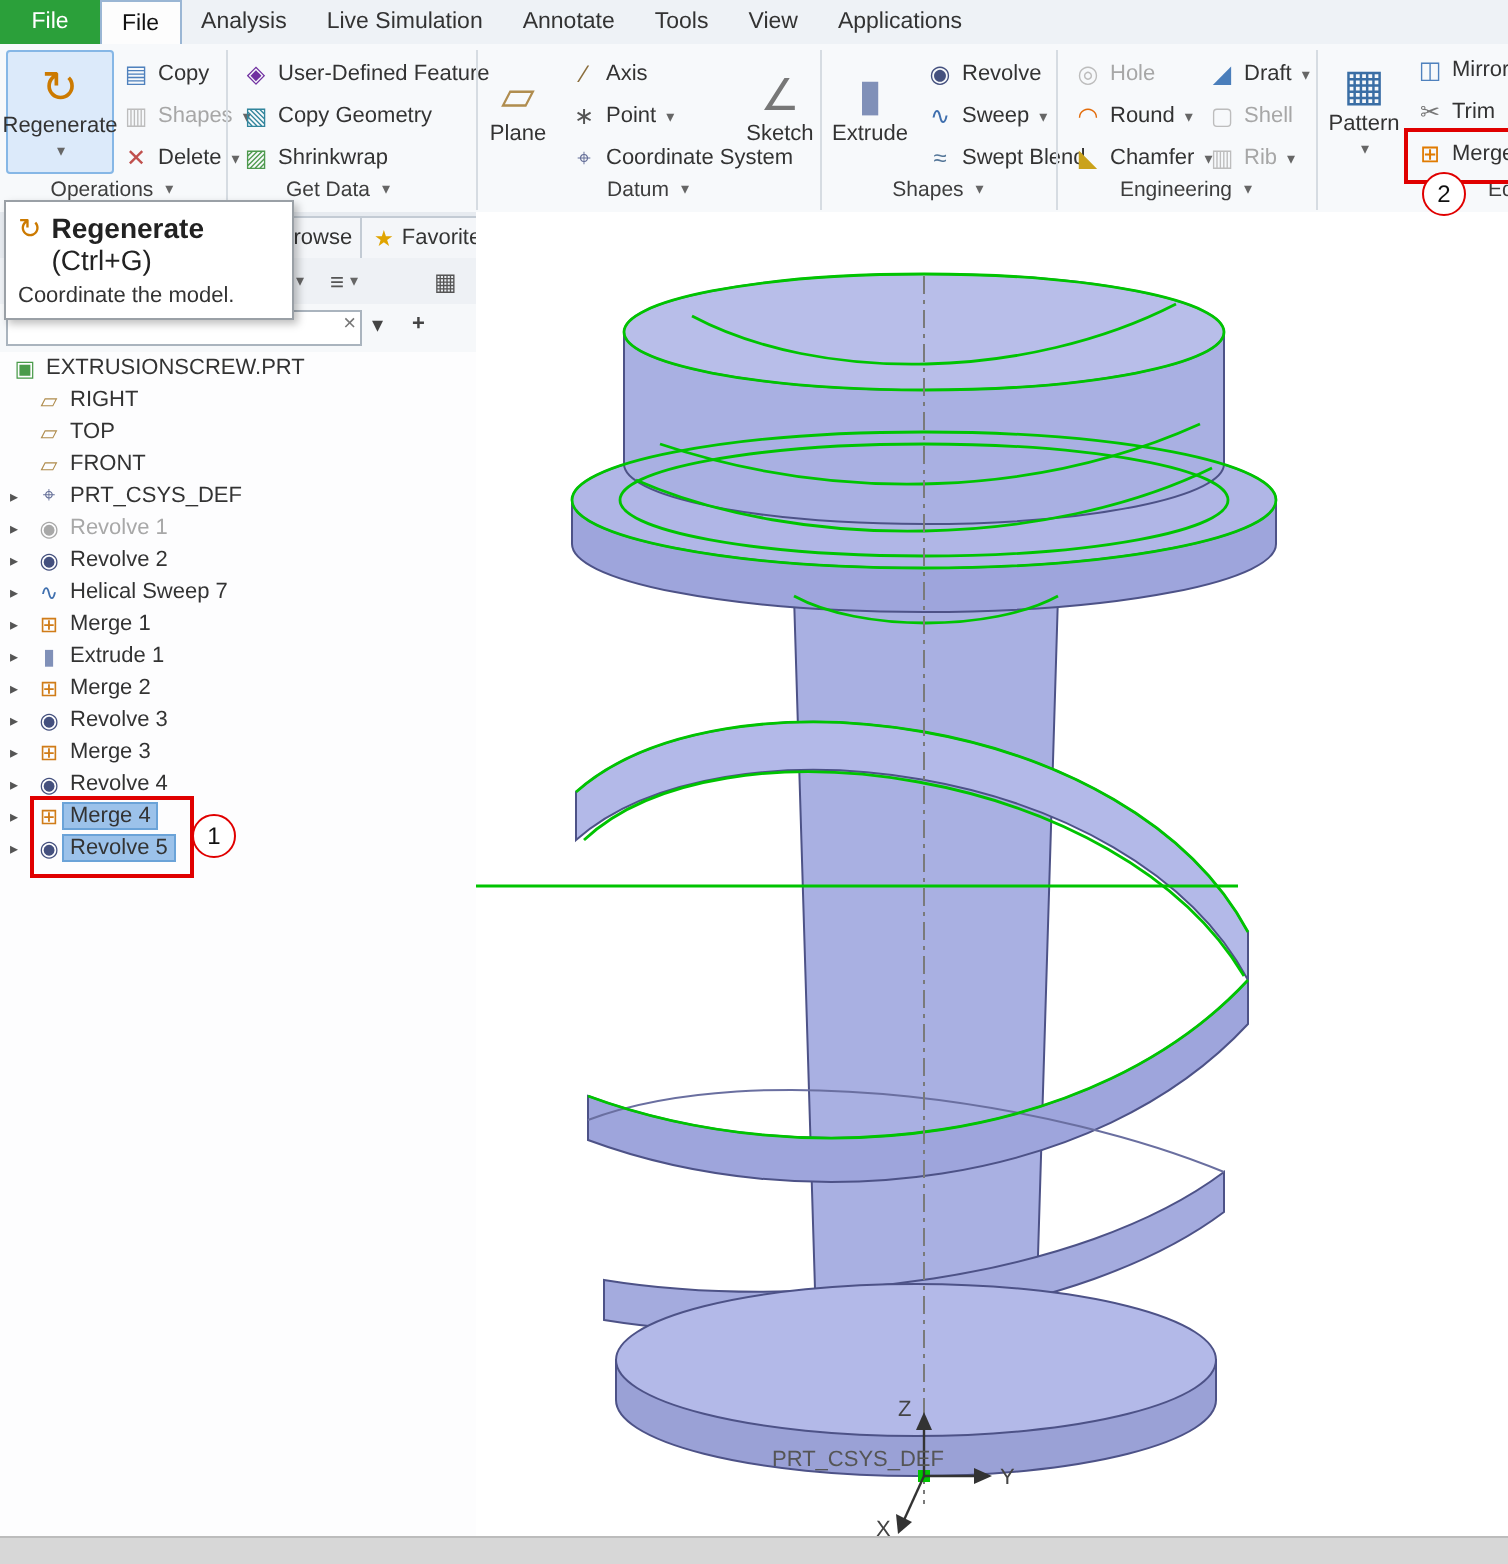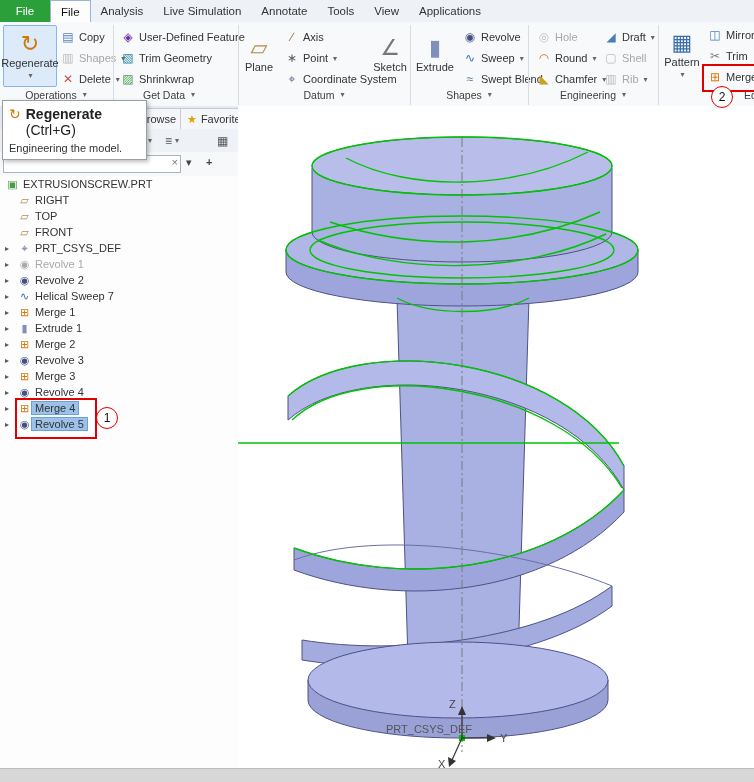--- a/index.html
+++ b/index.html
@@ -123,21 +123,21 @@
       <span class="dd">▾</span>
     </div>
     <div class="vdiv" style="left:113px;"></div>
 
     <div class="rbtn" style="left:118px;top:6px;">
       <span class="icn" style="color:#7030a0;">◈</span>
       <span>User-Defined Feature</span>
     </div>
     <div class="rbtn" style="left:118px;top:27px;">
       <span class="icn" style="color:#31859c;">▧</span>
-      <span>Trim Geometry</span>
+      <span>Copy Geometry</span>
     </div>
     <div class="rbtn" style="left:118px;top:48px;">
       <span class="icn" style="color:#4e9a4e;">▨</span>
       <span>Shrinkwrap</span>
     </div>
     <div class="vdiv" style="left:238px;"></div>
 
     <div class="bigbtn" style="left:241px;top:3px;width:36px;height:60px;">
       <span class="bicn" style="color:#b08d4f;">▱</span>
       <span>Plane</span>
@@ -429,21 +429,21 @@
   <div id="footer"></div>
 
   <div id="tooltip">
     <div class="tt-head">
       <span class="tt-icn">↻</span>
       <span class="tt-title">
         <span>Regenerate</span>
         <span style="font-weight:normal;">(Ctrl+G)</span>
       </span>
     </div>
-    <div class="tt-desc">Engineering the model.</div>
+    <div class="tt-desc">Coordinate the model.</div>
   </div>
 
   <div class="redbox" style="left:702px;top:64px;width:52px;height:24px;"></div>
   <div class="redbox" style="left:15px;top:398px;width:78px;height:37px;"></div>
   <div class="callout" style="left:96px;top:407px;">1</div>
   <div class="callout" style="left:711px;top:86px;">2</div>
 
 </div>
 
 </body></html>

